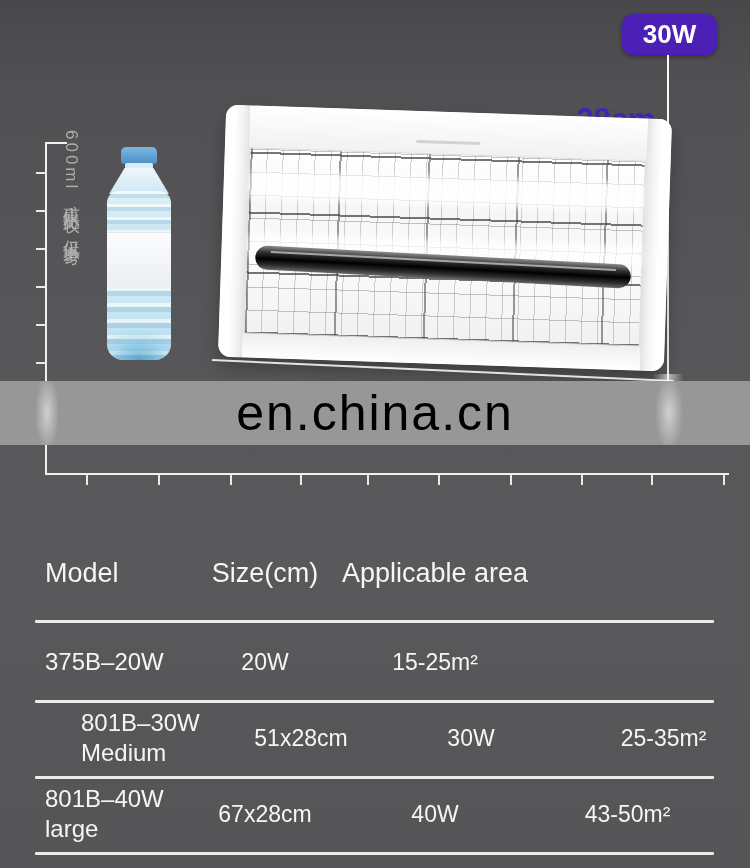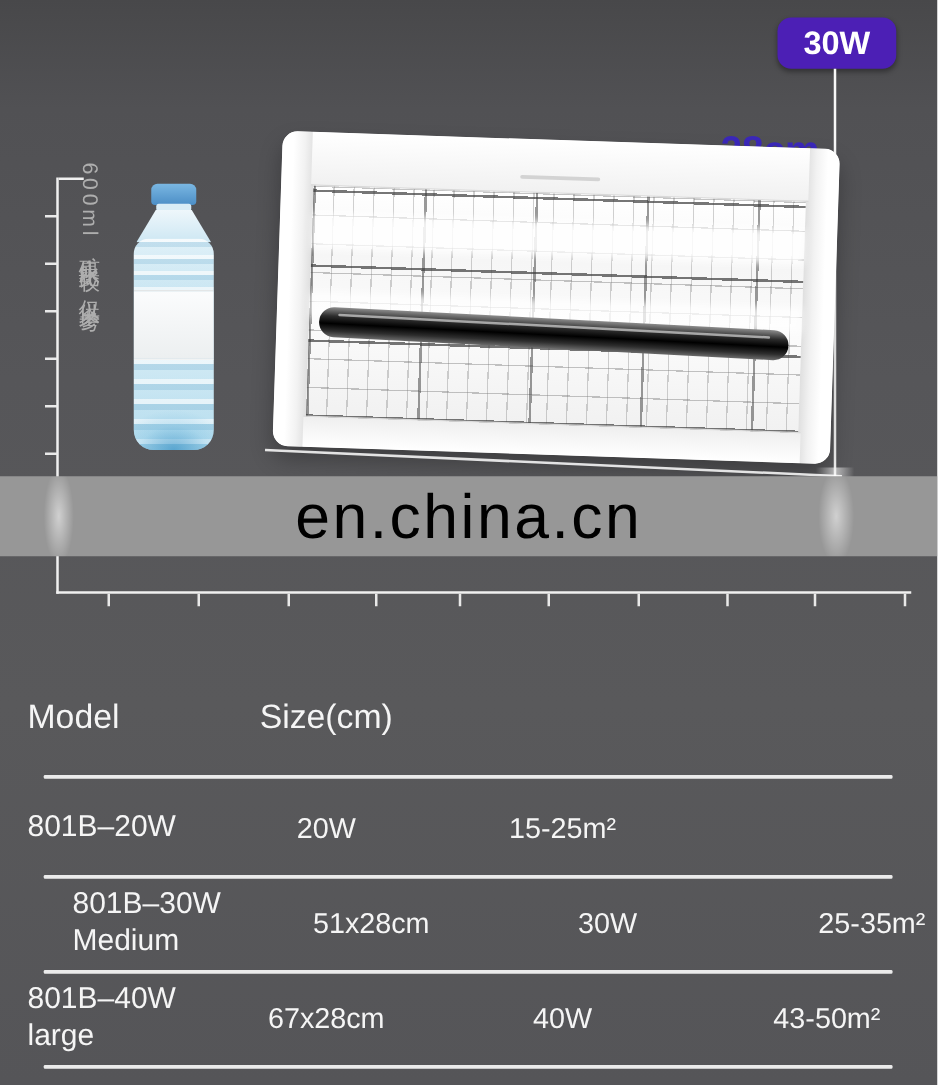--- a/index.html
+++ b/index.html
@@ -78,21 +78,21 @@
   
   .band{left:0;top:381px;width:750px;height:64px;background:#979797;
     display:flex;align-items:center;justify-content:center;}
   .band .wm-text{font-size:50px;color:#000000;letter-spacing:2px;}
   .band .streak{position:absolute;top:0;bottom:0;
     background:radial-gradient(ellipse 50% 80% at 50% 50%,rgba(255,255,255,.55),rgba(255,255,255,0) 75%);}
   .streak-a{left:31px;width:32px;}
   .streak-b{left:650px;width:38px;}
 
   
-  .thead,.trow{left:22px;width:680px;display:grid;grid-template-columns:145px 150px 190px 195px;align-items:center;color:#f5f5f5;gap:19px;}
+  .thead,.trow{left:45px;width:680px;display:grid;grid-template-columns:145px 150px 190px 195px;align-items:center;color:#f5f5f5;}
   .thead{top:551px;height:44px;font-size:27px;font-weight:500;}
   .trow{height:72px;font-size:23px;}
   .row1{top:626px;} .row2{top:702px;margin-left:36px;} .row3{top:778px;}
   .cell-c{text-align:center;}
   .model-cell{line-height:30px;font-weight:500;font-size:24px;}
   .tline{left:35px;width:679px;height:3px;background:#ebebeb;border-radius:1px;}
   .l1{top:620px;} .l2{top:700px;} .l3{top:776px;} .l4{top:852px;}
 </style>
 </head>
 <body>
@@ -160,26 +160,27 @@
 
   <div class="abs band">
     <div class="streak streak-a"></div>
     <div class="streak streak-b"></div>
     <span class="wm-text">en.china.cn</span>
   </div>
 
   <div class="abs thead">
     <div>Model</div>
     <div class="cell-c">Size(cm)</div>
+    <div class="cell-c">Applicable area</div>
   </div>
   <div class="abs tline l1"></div>
 
   <div class="abs trow row1">
     <div class="model-cell">
-      <div>801B–20W</div>
+      <div>375B–20W</div>
     </div>
     <div class="cell-c">20W</div>
     <div class="cell-c">15-25m²</div>
   </div>
   <div class="abs tline l2"></div>
 
   <div class="abs trow row2">
     <div class="model-cell">
       <div>801B–30W</div>
       <div>Medium</div>

